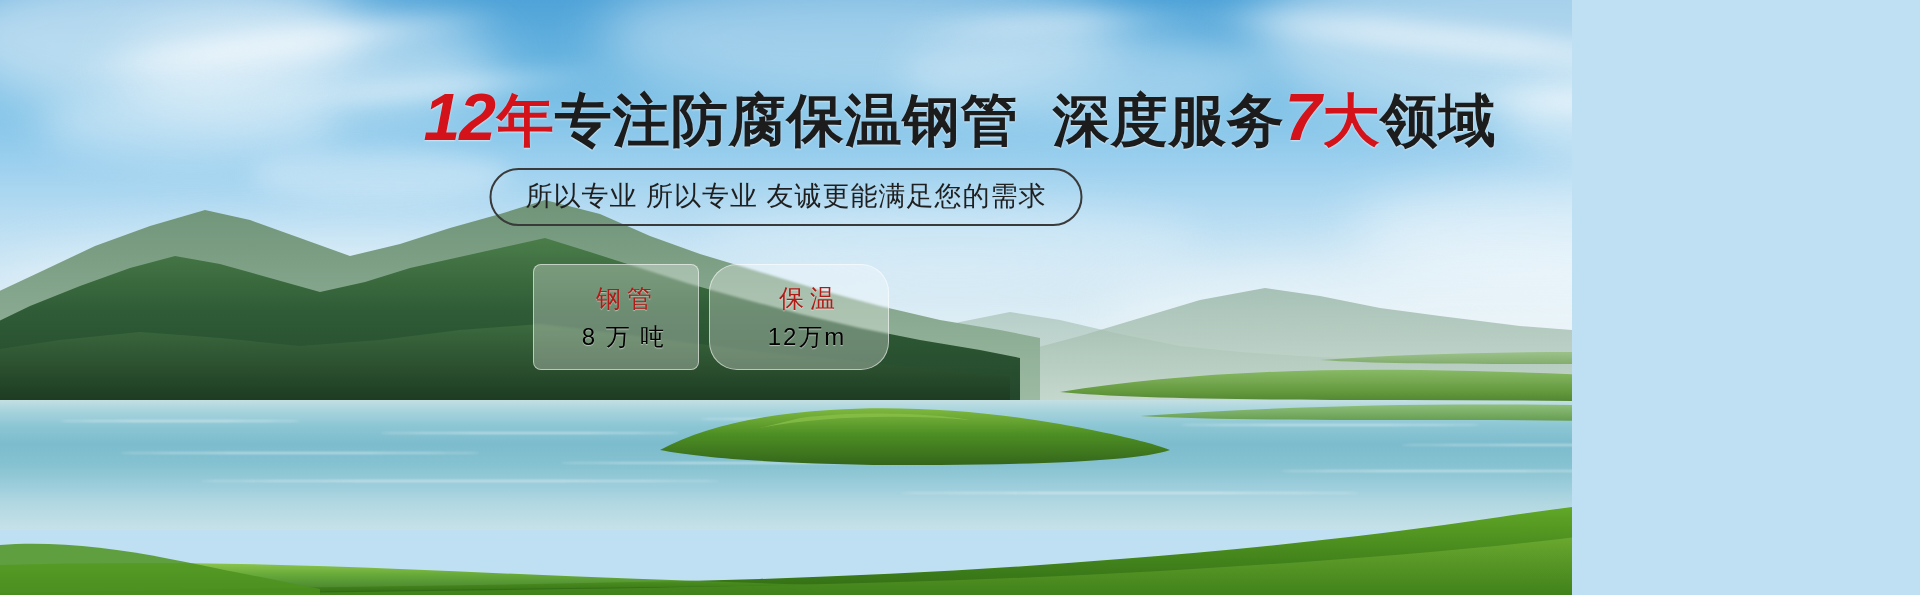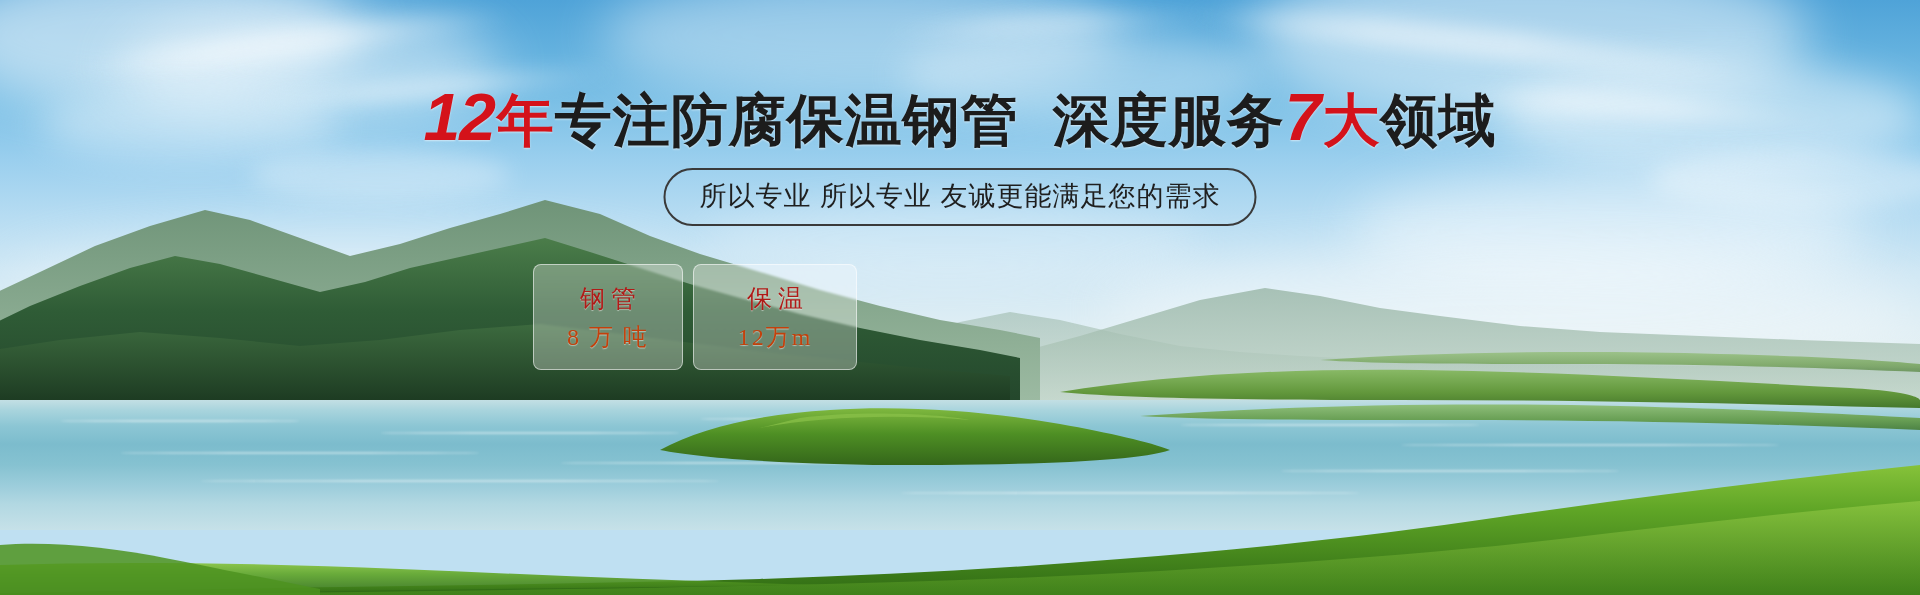--- a/index.html
+++ b/index.html
@@ -4,21 +4,21 @@
 <style>
   html,body{margin:0;padding:0;}
   body{
     width:1920px;height:595px;overflow:hidden;
     font-family:"Liberation Sans","DejaVu Sans",sans-serif;
     background:#bfe0f2;
   }
 
   
   #banner{
-    position:relative;width:1920px;height:595px;overflow:hidden;
+    position:relative;width:1572px;height:595px;overflow:hidden;
   }
 
   
   .sky{
     position:absolute;left:0;top:0;width:1920px;height:470px;
     background:
       linear-gradient(to bottom,
         #4fa3d8 0%,
         #62b0de 10%,
         #7cc0e6 22%,
@@ -100,38 +100,38 @@
     position:absolute;left:533px;top:264px;
     display:flex;gap:10px;
   }
   .card{
     width:148px;height:104px;
     border-radius:8px;
     background:rgba(255,255,255,.30);
     border:1px solid rgba(255,255,255,.55);
     display:flex;flex-direction:column;align-items:center;justify-content:center;
     backdrop-filter:blur(1px);
+    padding-left:16px;
   }
   .card .t{
     font-size:25px;line-height:30px;
     color:#b01b18;letter-spacing:6px;
     text-indent:6px;
     font-weight:normal;
     margin-bottom:10px;
     text-shadow:0 1px 1px rgba(255,255,255,.5);
   }
   .card .v{
     font-size:24px;line-height:28px;
-    color:#c2410c;letter-spacing:2px;
+    color:#000000;letter-spacing:2px;
     white-space:nowrap;
     text-shadow:0 1px 1px rgba(255,255,255,.5);
-    font-family:Liberation Serif, serif;
   }
   .card .v sup{font-size:15px;vertical-align:super;}
-  .card.wide{width:162px;}
+  .card.wide{width:162px;border-radius:28px;}
 </style>
 </head>
 <body>
 
 <div id="banner">
 
   <div class="sky"></div>
 
   <div>
     <div class="cloud h" style="left:-60px;  top:-40px; width:420px; height:150px; opacity:.55;"></div>

